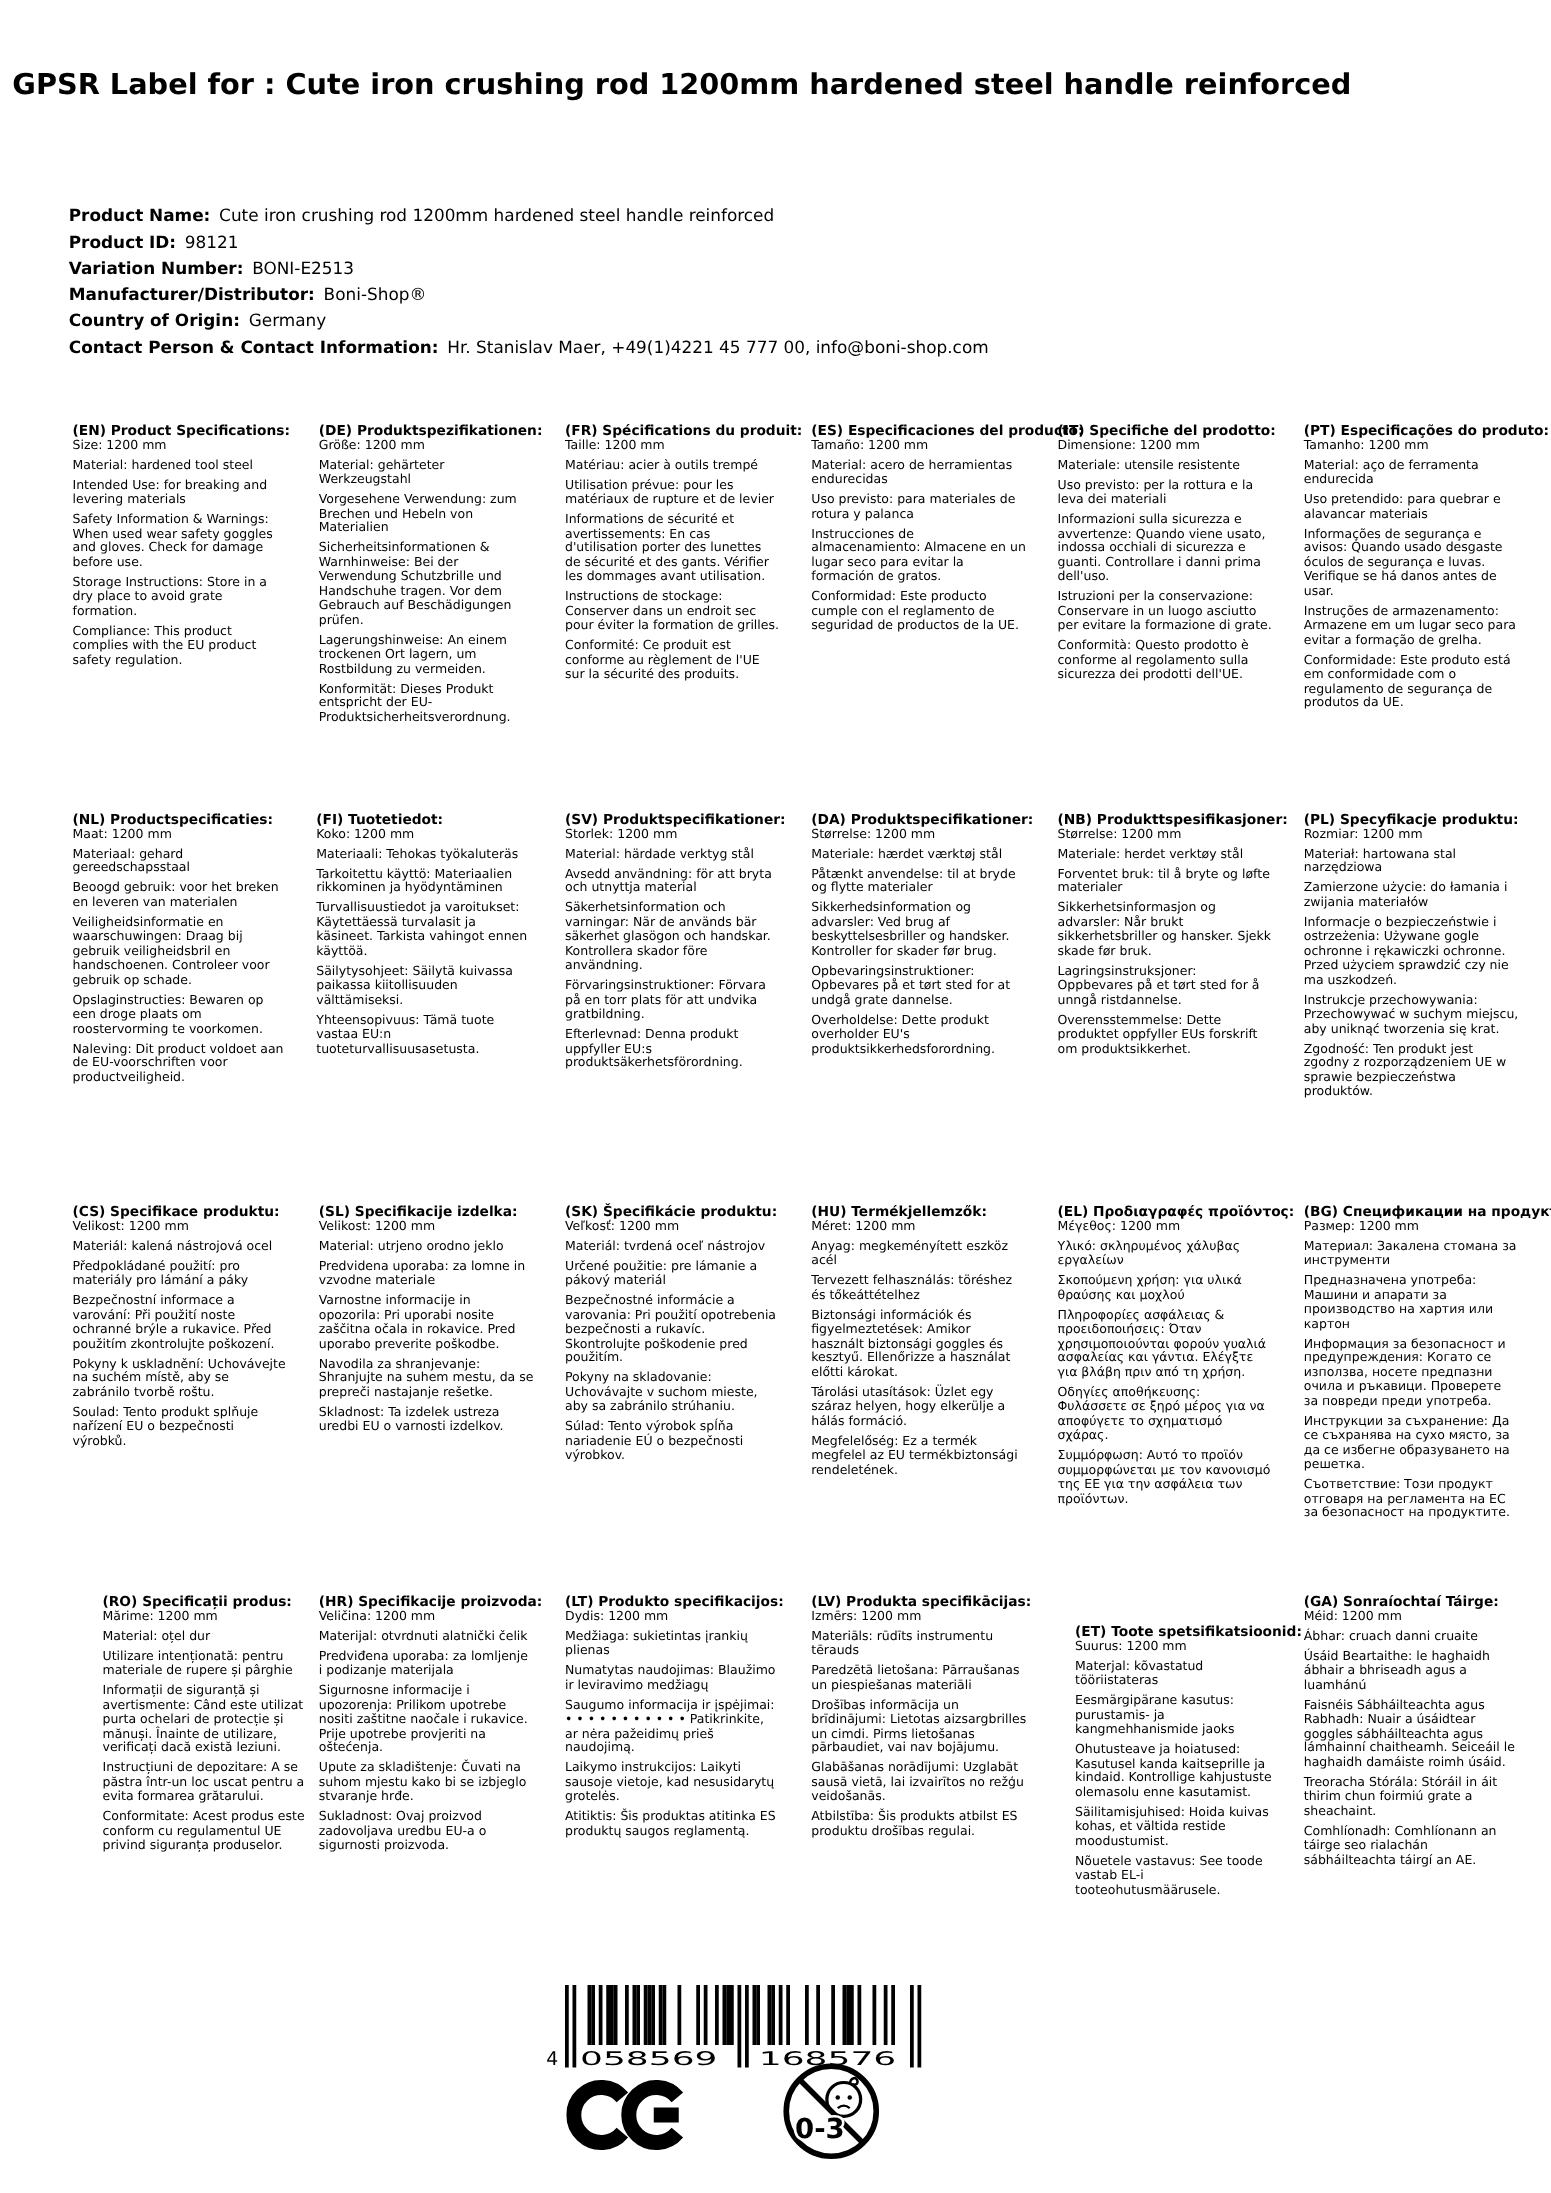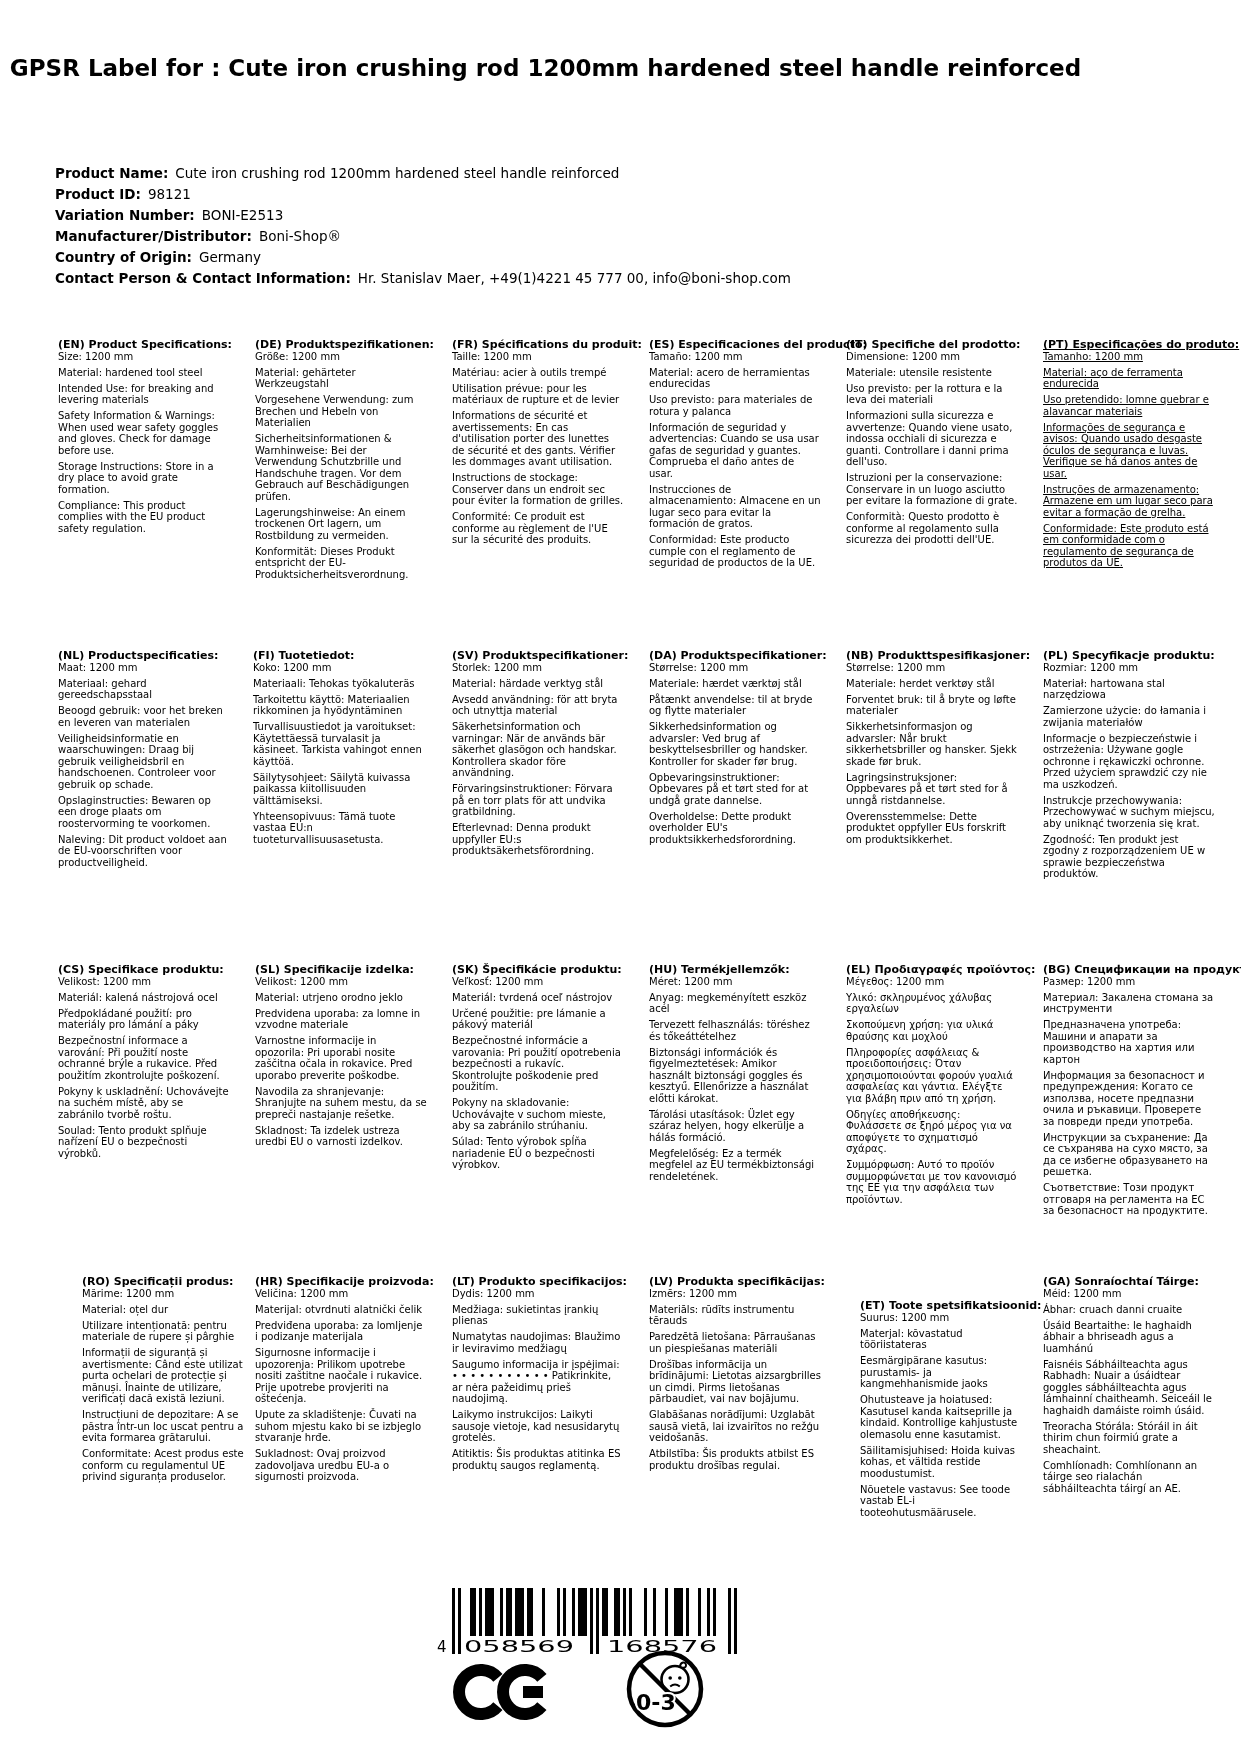--- a/index.html
+++ b/index.html
@@ -59,38 +59,37 @@
       <p class="lang-par">Utilisation prévue: pour les matériaux de rupture et de levier</p>
       <p class="lang-par">Informations de sécurité et avertissements: En cas d'utilisation porter des lunettes de sécurité et des gants. Vérifier les dommages avant utilisation.</p>
       <p class="lang-par">Instructions de stockage: Conserver dans un endroit sec pour éviter la formation de grilles.</p>
       <p class="lang-par">Conformité: Ce produit est conforme au règlement de l'UE sur la sécurité des produits.</p>
     </div>
     <div class="lang-block" style="left: 649px; top: 339px;">
       <div class="lang-title">(ES) Especificaciones del producto:</div>
       <p class="lang-par">Tamaño: 1200 mm</p>
       <p class="lang-par">Material: acero de herramientas endurecidas</p>
       <p class="lang-par">Uso previsto: para materiales de rotura y palanca</p>
-      <p class="lang-par">Información de seguridad y advertencias: Cuando se usa usar gafas de seguridad y guantes. Comprueba el daño antes de usar.</p>
       <p class="lang-par">Instrucciones de almacenamiento: Almacene en un lugar seco para evitar la formación de gratos.</p>
       <p class="lang-par">Conformidad: Este producto cumple con el reglamento de seguridad de productos de la UE.</p>
     </div>
     <div class="lang-block" style="left: 846px; top: 339px;">
       <div class="lang-title">(IT) Specifiche del prodotto:</div>
       <p class="lang-par">Dimensione: 1200 mm</p>
       <p class="lang-par">Materiale: utensile resistente</p>
       <p class="lang-par">Uso previsto: per la rottura e la leva dei materiali</p>
       <p class="lang-par">Informazioni sulla sicurezza e avvertenze: Quando viene usato, indossa occhiali di sicurezza e guanti. Controllare i danni prima dell'uso.</p>
       <p class="lang-par">Istruzioni per la conservazione: Conservare in un luogo asciutto per evitare la formazione di grate.</p>
       <p class="lang-par">Conformità: Questo prodotto è conforme al regolamento sulla sicurezza dei prodotti dell'UE.</p>
     </div>
-    <div class="lang-block" style="left: 1043px; top: 339px; text-decoration: underline;">
+    <div class="lang-block" style="left: 1043px; top: 339px;">
       <div class="lang-title">(PT) Especificações do produto:</div>
       <p class="lang-par">Tamanho: 1200 mm</p>
       <p class="lang-par">Material: aço de ferramenta endurecida</p>
-      <p class="lang-par">Uso pretendido: lomne quebrar e alavancar materiais</p>
+      <p class="lang-par">Uso pretendido: para quebrar e alavancar materiais</p>
       <p class="lang-par">Informações de segurança e avisos: Quando usado desgaste óculos de segurança e luvas. Verifique se há danos antes de usar.</p>
       <p class="lang-par">Instruções de armazenamento: Armazene em um lugar seco para evitar a formação de grelha.</p>
       <p class="lang-par">Conformidade: Este produto está em conformidade com o regulamento de segurança de produtos da UE.</p>
     </div>
     <div class="lang-block" style="left: 58px; top: 650px;">
       <div class="lang-title">(NL) Productspecificaties:</div>
       <p class="lang-par">Maat: 1200 mm</p>
       <p class="lang-par">Materiaal: gehard gereedschapsstaal</p>
       <p class="lang-par">Beoogd gebruik: voor het breken en leveren van materialen</p>
       <p class="lang-par">Veiligheidsinformatie en waarschuwingen: Draag bij gebruik veiligheidsbril en handschoenen. Controleer voor gebruik op schade.</p>

